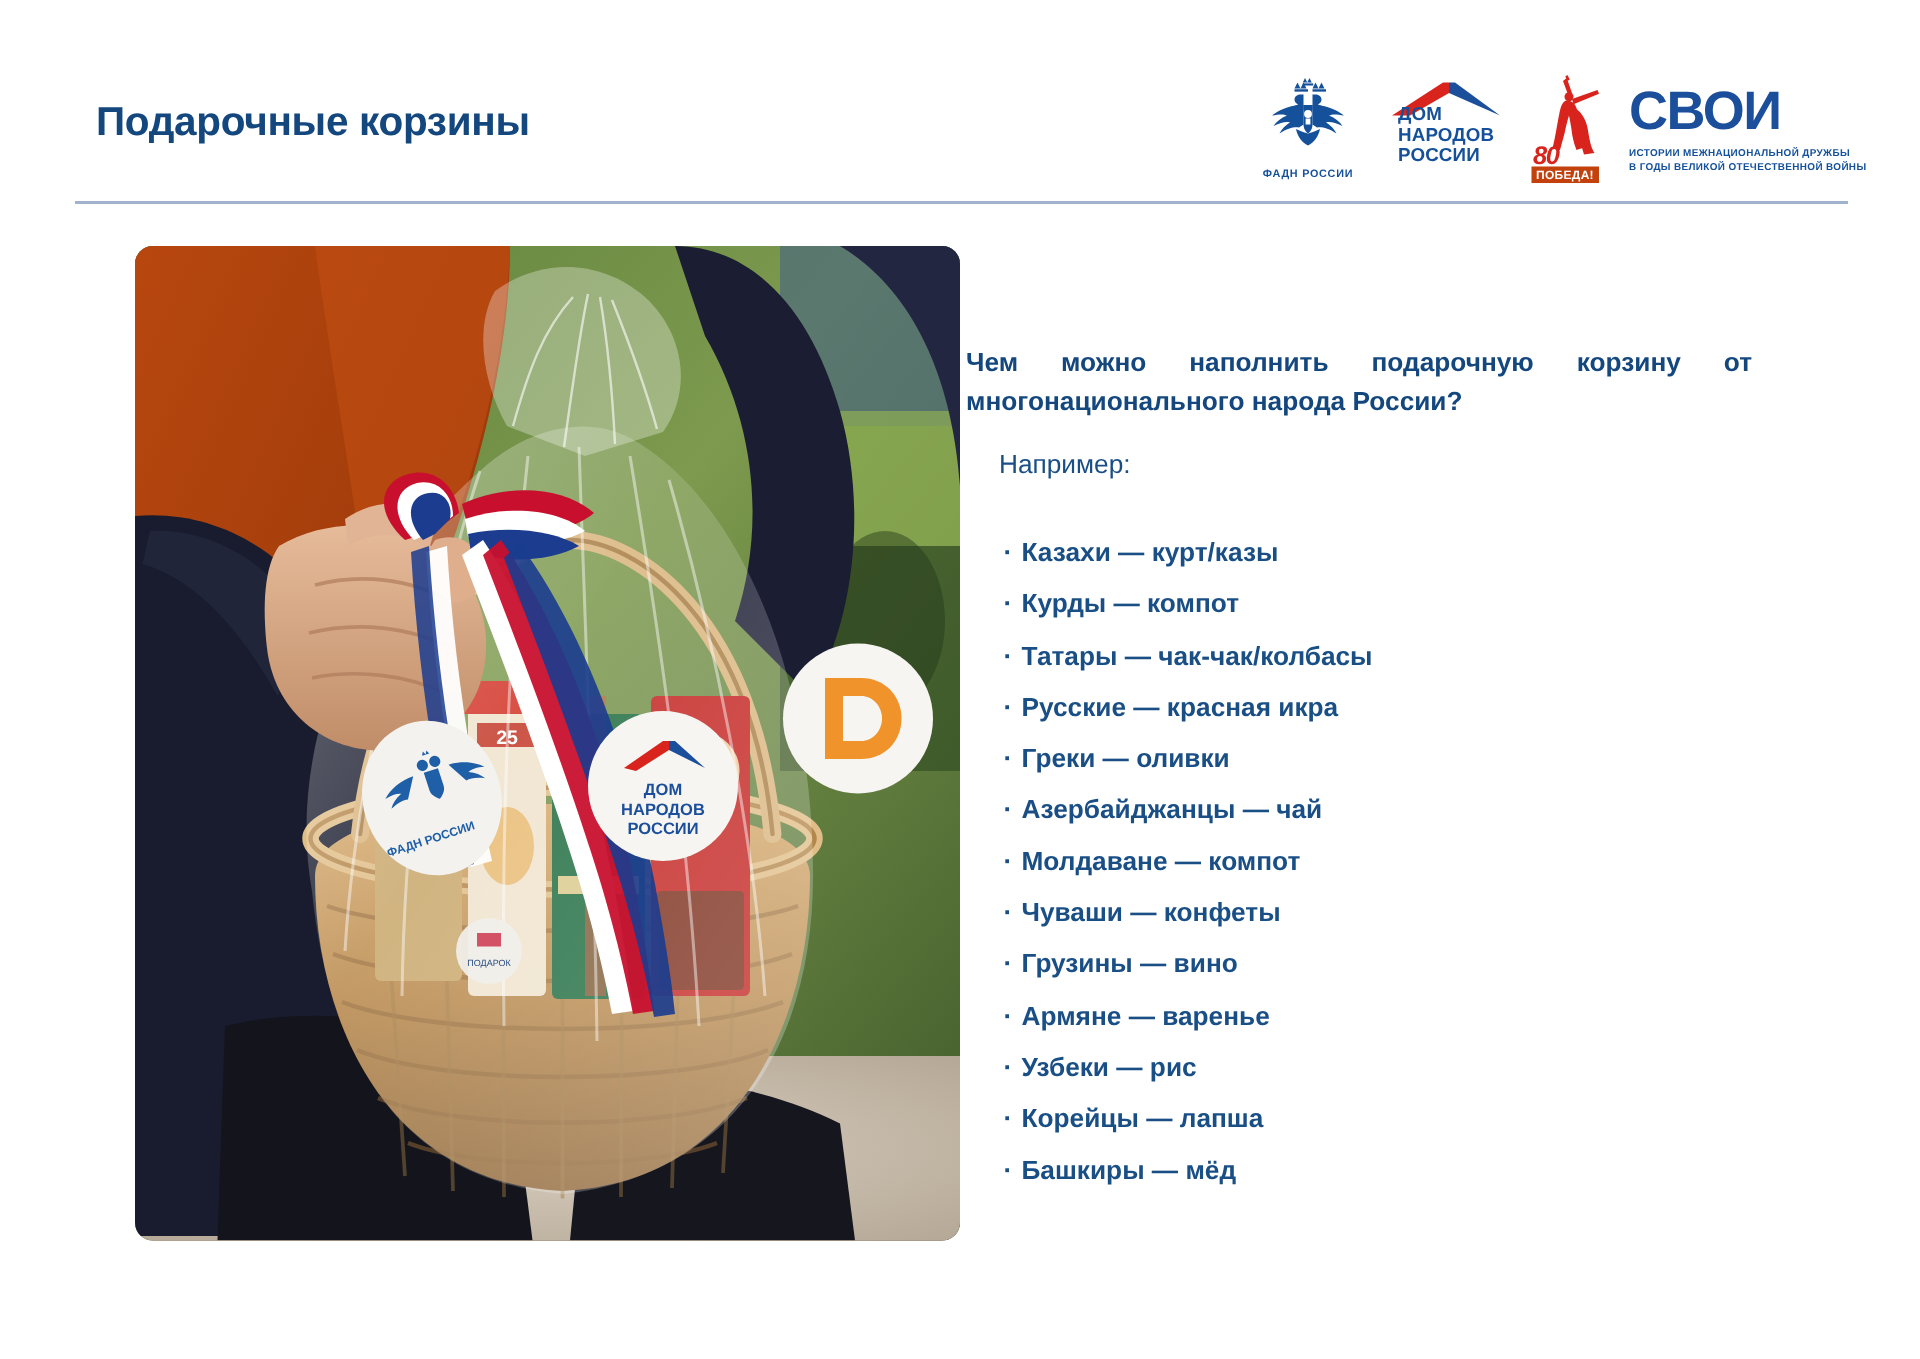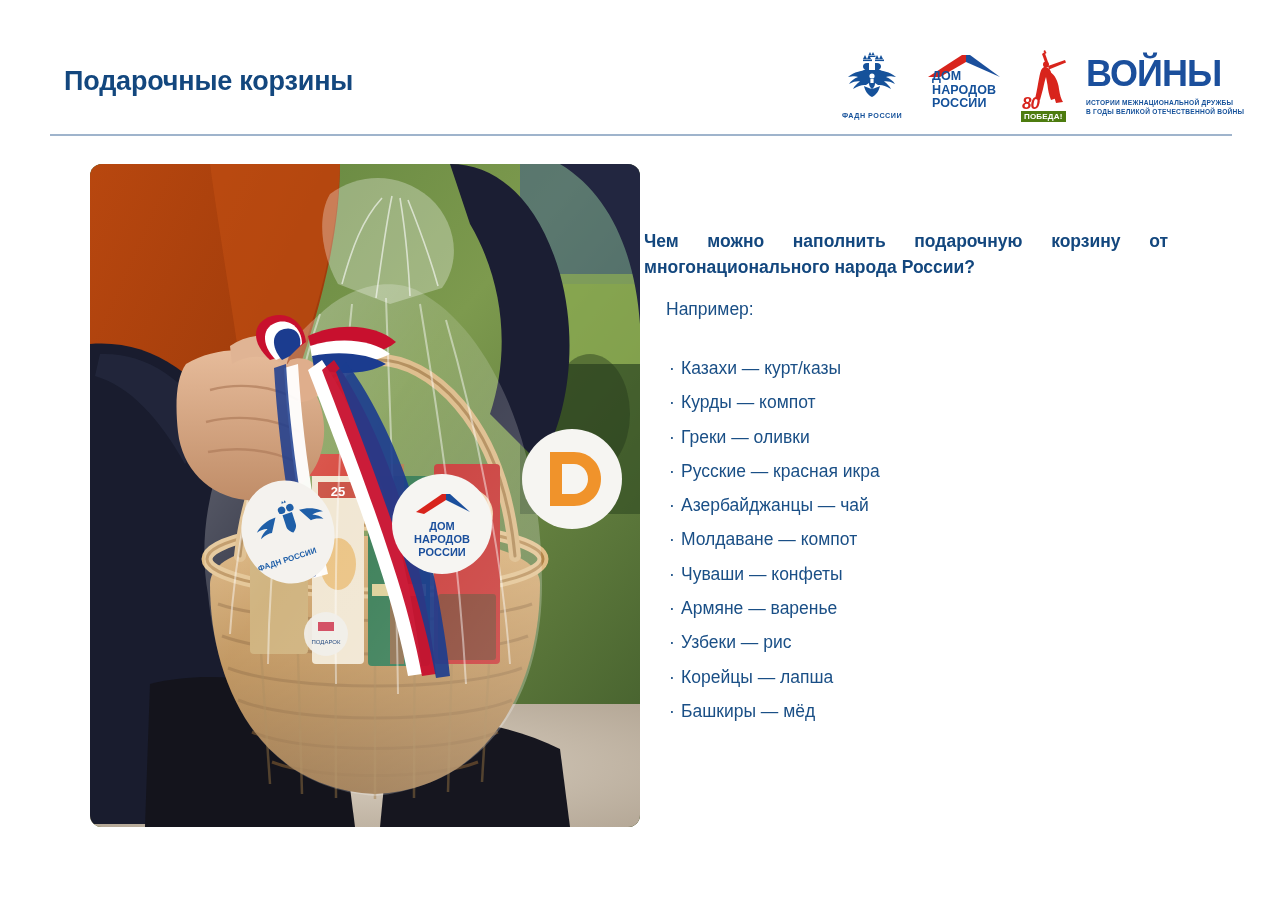--- a/index.html
+++ b/index.html
@@ -112,21 +112,21 @@
     font-weight: bold;
     font-style: italic;
     color: #d8241c;
     line-height: 15px;
     letter-spacing: -1px;
   }
   #logo-pobeda .ribbon {
     position: absolute;
     left: 5px;
     bottom: 2px;
-    background: #4d7c0f;
+    background: #c2410c;
     color: #ffffff;
     font-size: 8px;
     font-weight: bold;
     letter-spacing: 0.2px;
     padding: 1px 3px 1.5px 3px;
     line-height: 9px;
   }
 
   
   #logo-svoi { width: 162px; }
@@ -189,21 +189,21 @@
     margin: 0 0 31px 22px;
     line-height: 22px;
   }
   #fill-list {
     list-style: none;
     margin: 0;
     padding: 0 0 0 25px;
   }
   #fill-list li {
     font-size: 17.5px;
-    font-weight: normal;
+    font-weight: bold;
     color: #1a4f86;
     line-height: 34.3px;
     white-space: nowrap;
   }
   #fill-list li .bullet {
     display: inline-block;
     width: 12px;
     color: #1a4f86;
   }
 </style>
@@ -279,21 +279,21 @@
 
             <path d="M26 22 c5 3 8 9 9 17 c1 6 2 10 4 13 l-7 1 c-2 -6 -3 -12 -4 -18 c-1 -6 -2 -10 -4 -12 z"></path>
           </g>
         </svg>
       </span>
       <span class="eighty">80</span>
       <span class="ribbon">ПОБЕДА!</span>
     </div>
 
     <div class="logo-block" id="logo-svoi">
-      <span class="svoi-word">ВОЙНЫ</span>
+      <span class="svoi-word">СВОИ</span>
       <span class="svoi-sub">
         <span>ИСТОРИИ МЕЖНАЦИОНАЛЬНОЙ ДРУЖБЫ</span><br>
         <span>В ГОДЫ ВЕЛИКОЙ ОТЕЧЕСТВЕННОЙ ВОЙНЫ</span>
       </span>
     </div>
 
   </div>
 </div>
 
 <div id="photo">
@@ -473,23 +473,25 @@
     </g>
   </svg>
 </div>
 
 <div id="text-panel">
   <p id="panel-heading">Чем можно наполнить подарочную корзину от многонационального народа России?</p>
   <p id="panel-intro">Например:</p>
   <ul id="fill-list">
       <li><span class="bullet">·</span><span>Казахи — курт/казы</span></li>
       <li><span class="bullet">·</span><span>Курды — компот</span></li>
+      <li><span class="bullet">·</span><span>Татары — чак-чак/колбасы</span></li>
+      <li><span class="bullet">·</span><span>Русские — красная икра</span></li>
       <li><span class="bullet">·</span><span>Греки — оливки</span></li>
-      <li><span class="bullet">·</span><span>Русские — красная икра</span></li>
       <li><span class="bullet">·</span><span>Азербайджанцы — чай</span></li>
       <li><span class="bullet">·</span><span>Молдаване — компот</span></li>
       <li><span class="bullet">·</span><span>Чуваши — конфеты</span></li>
+      <li><span class="bullet">·</span><span>Грузины — вино</span></li>
       <li><span class="bullet">·</span><span>Армяне — варенье</span></li>
       <li><span class="bullet">·</span><span>Узбеки — рис</span></li>
       <li><span class="bullet">·</span><span>Корейцы — лапша</span></li>
       <li><span class="bullet">·</span><span>Башкиры — мёд</span></li>
     </ul>
 </div>
 
 </body></html>

